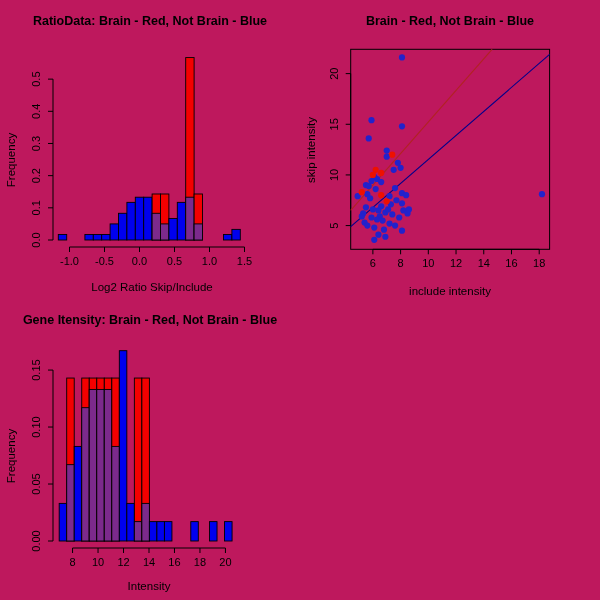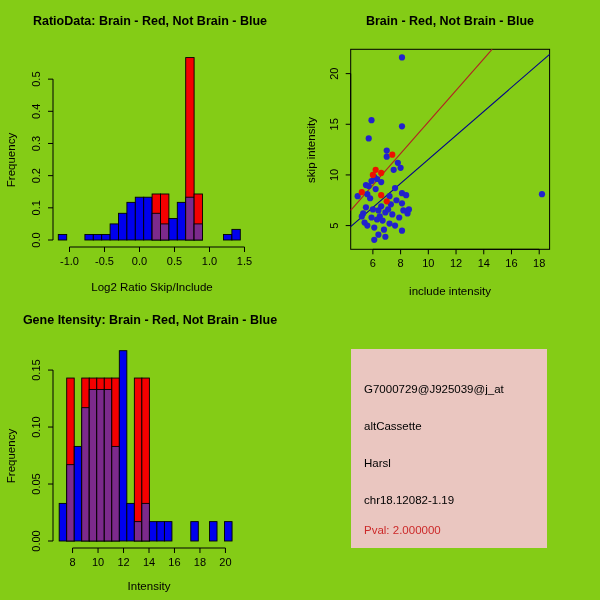--- a/index.html
+++ b/index.html
@@ -1,16 +1,16 @@
 <!DOCTYPE html>
 <html><head>
 <meta charset="utf-8">
 <style>
   html,body{margin:0;padding:0;background:#ffffff;}
-  #canvas{position:relative;width:600px;height:600px;background:#84cc16;overflow:hidden;
+  #canvas{position:relative;width:600px;height:600px;background:#be185d;overflow:hidden;
           font-family:"Liberation Sans",sans-serif;}
   .panel{position:absolute;width:300px;height:300px;}
   svg text{fill:#000;}
   .ctitle{font-family:"Liberation Sans",sans-serif;font-size:12.5px;font-weight:bold;}
   .clab{font-family:"Liberation Sans",sans-serif;font-size:11.5px;}
   .tick-label{font-family:"Liberation Sans",sans-serif;font-size:11px;}
   #info-box{position:absolute;left:51px;top:49px;width:196px;height:199px;}
   .info-line{position:absolute;left:13px;font-size:11.5px;color:#000;white-space:nowrap;}
 </style>
 </head>
@@ -220,23 +220,14 @@
         <rect x="156.8986301369863" y="221.62790697674419" width="7.516438356164372" height="19.372093023255815" fill="#0000EE" stroke="#000" stroke-width="0.9"></rect>
         <rect x="164.4150684931507" y="221.62790697674419" width="7.5164383561644" height="19.372093023255815" fill="#0000EE" stroke="#000" stroke-width="0.9"></rect>
         <rect x="190.78630136986303" y="221.62790697674419" width="7.516438356164372" height="19.372093023255815" fill="#0000EE" stroke="#000" stroke-width="0.9"></rect>
         <rect x="209.513698630137" y="221.62790697674419" width="7.516438356164372" height="19.372093023255815" fill="#0000EE" stroke="#000" stroke-width="0.9"></rect>
         <rect x="224.54657534246576" y="221.62790697674419" width="7.516438356164372" height="19.372093023255815" fill="#0000EE" stroke="#000" stroke-width="0.9"></rect>
       </g>
     <text class="clab" x="149" y="290" text-anchor="middle">Intensity</text>
     <text class="clab" x="15" y="156" transform="rotate(-90,15,156)" text-anchor="middle">Frequency</text>
   </svg>
 
-  <div class="panel" style="left:300px;top:300px">
-    <div id="info-box" style="background: rgb(234, 198, 192);">
-      <div class="info-line" style="top:34px">G7000729@J925039@j_at</div>
-      <div class="info-line" style="top:71px">altCassette</div>
-      <div class="info-line" style="top:108px">Harsl</div>
-      <div class="info-line" style="top:145px">chr18.12082-1.19</div>
-      <div class="info-line" style="top: 175px; color: rgb(204, 41, 41);" id="pval-line">Pval: 2.000000</div>
-    </div>
-  </div>
 
 </div>
 
 </body></html>

